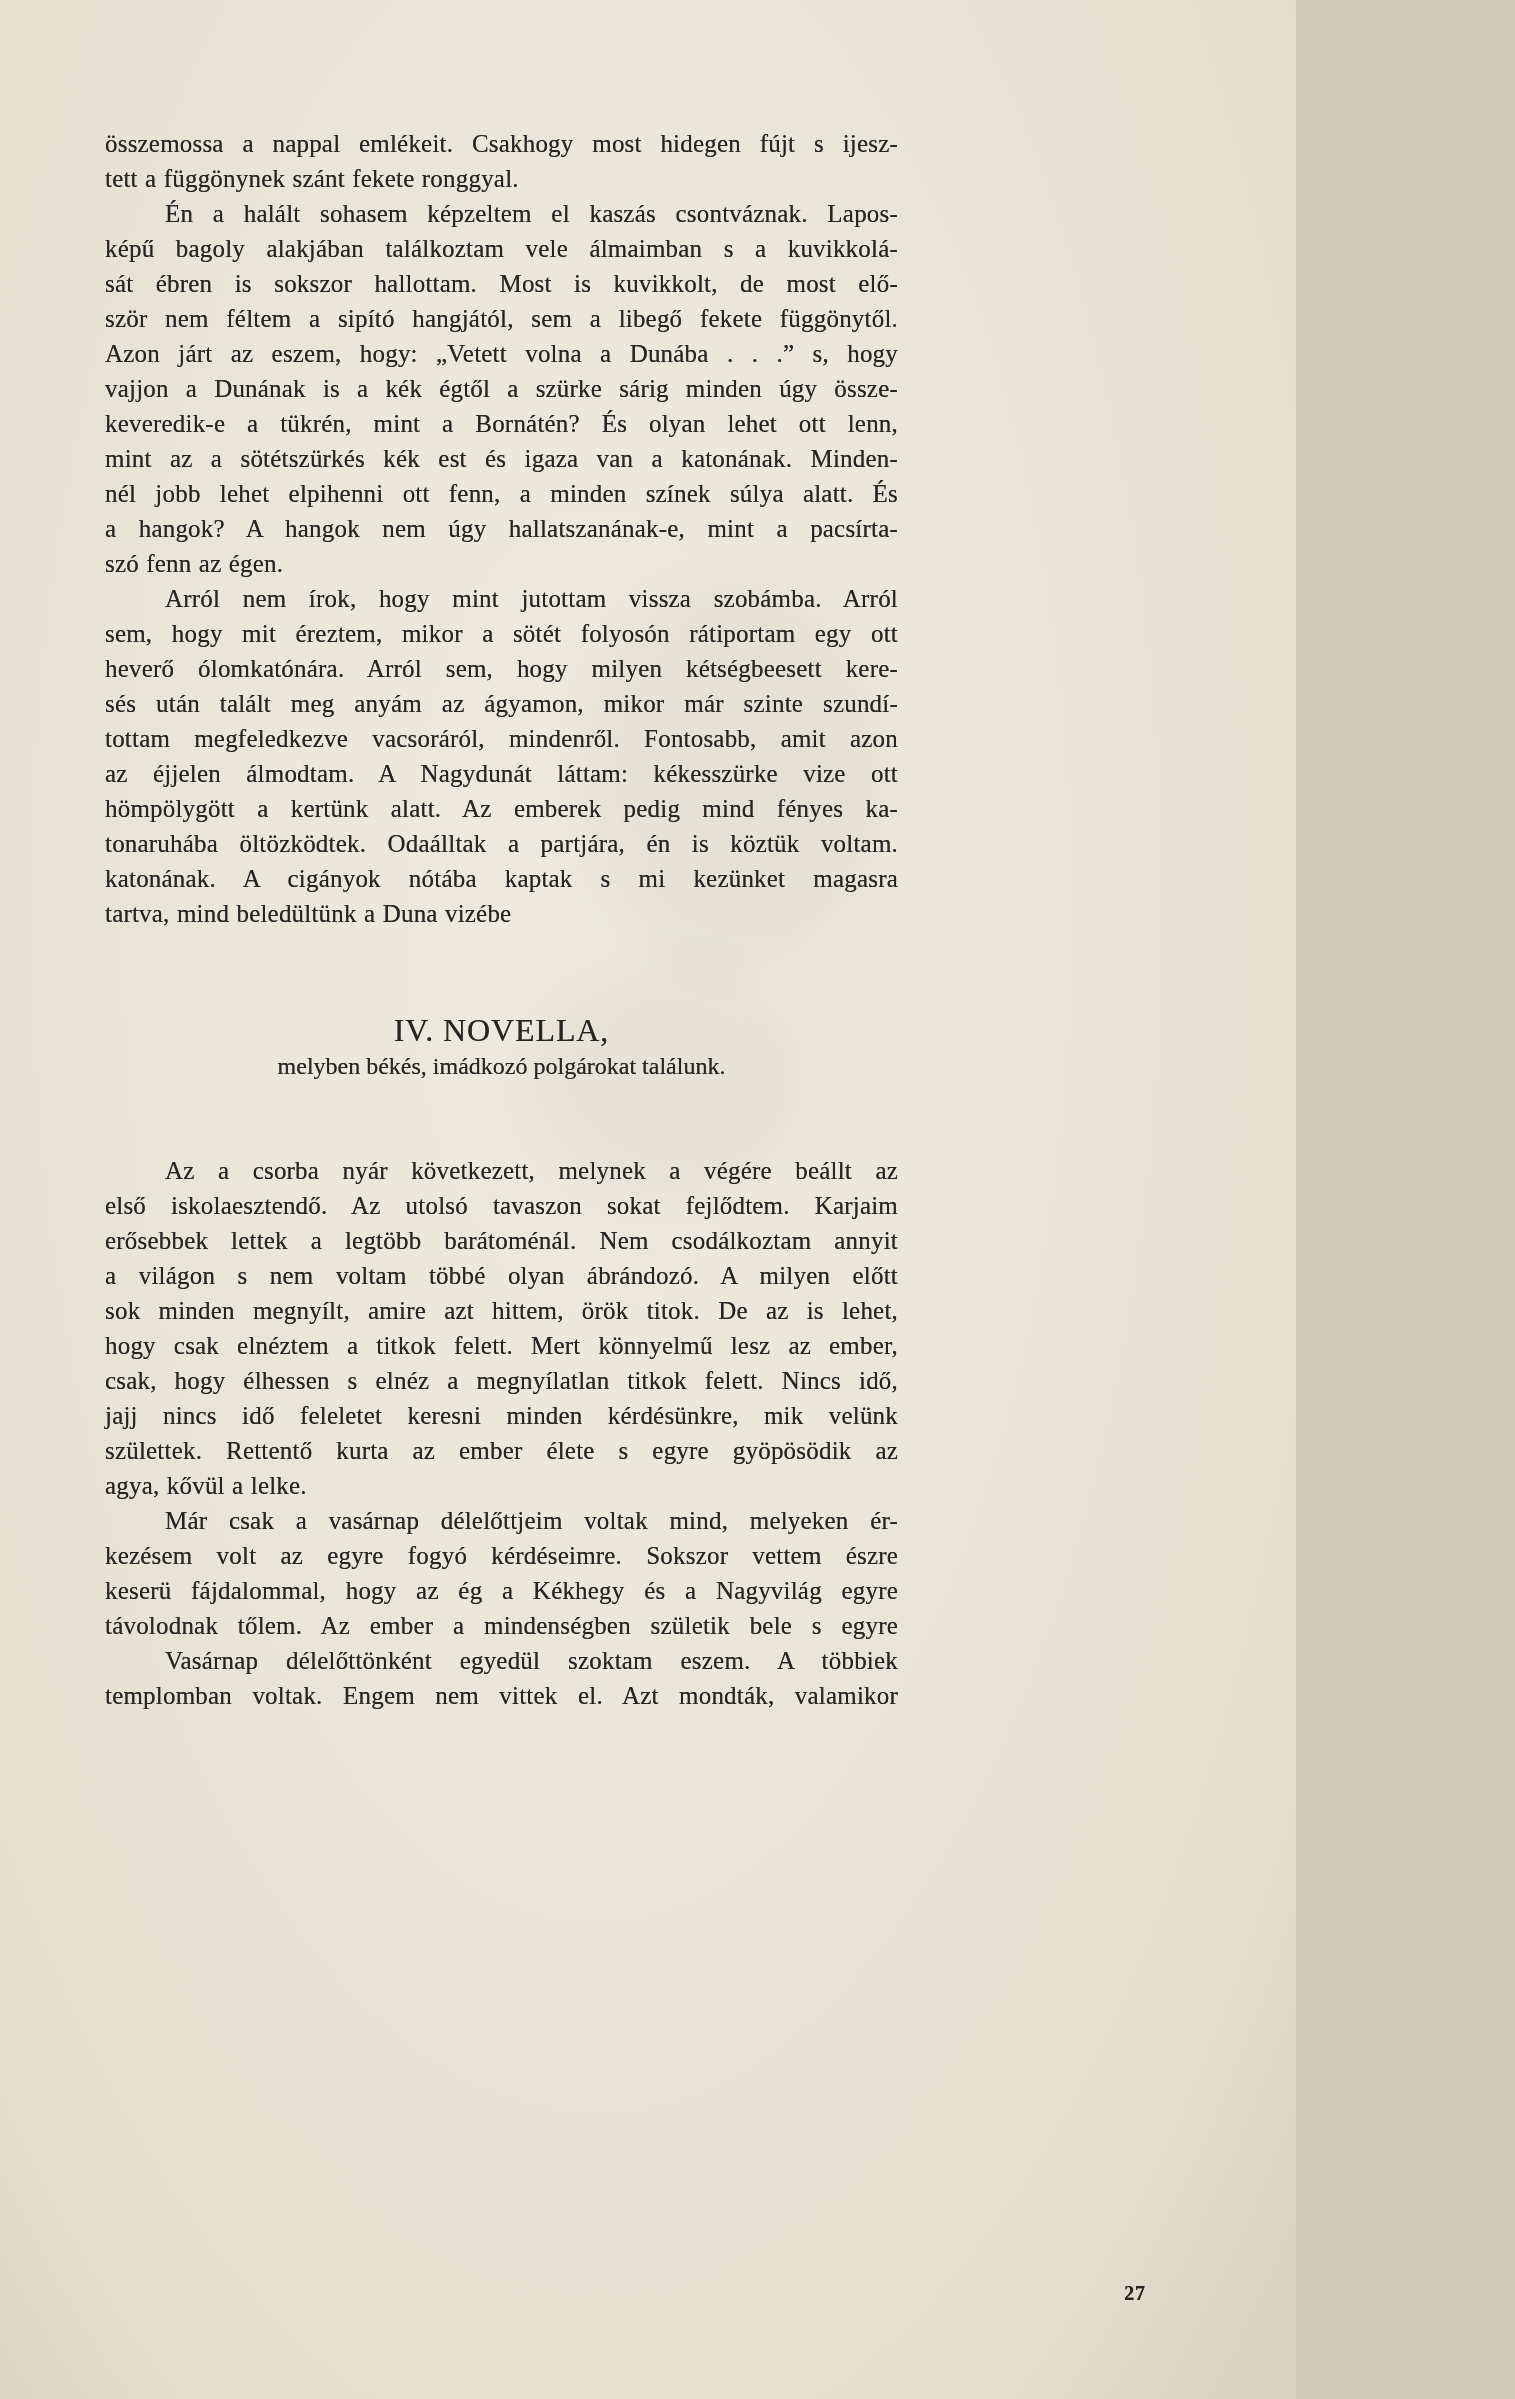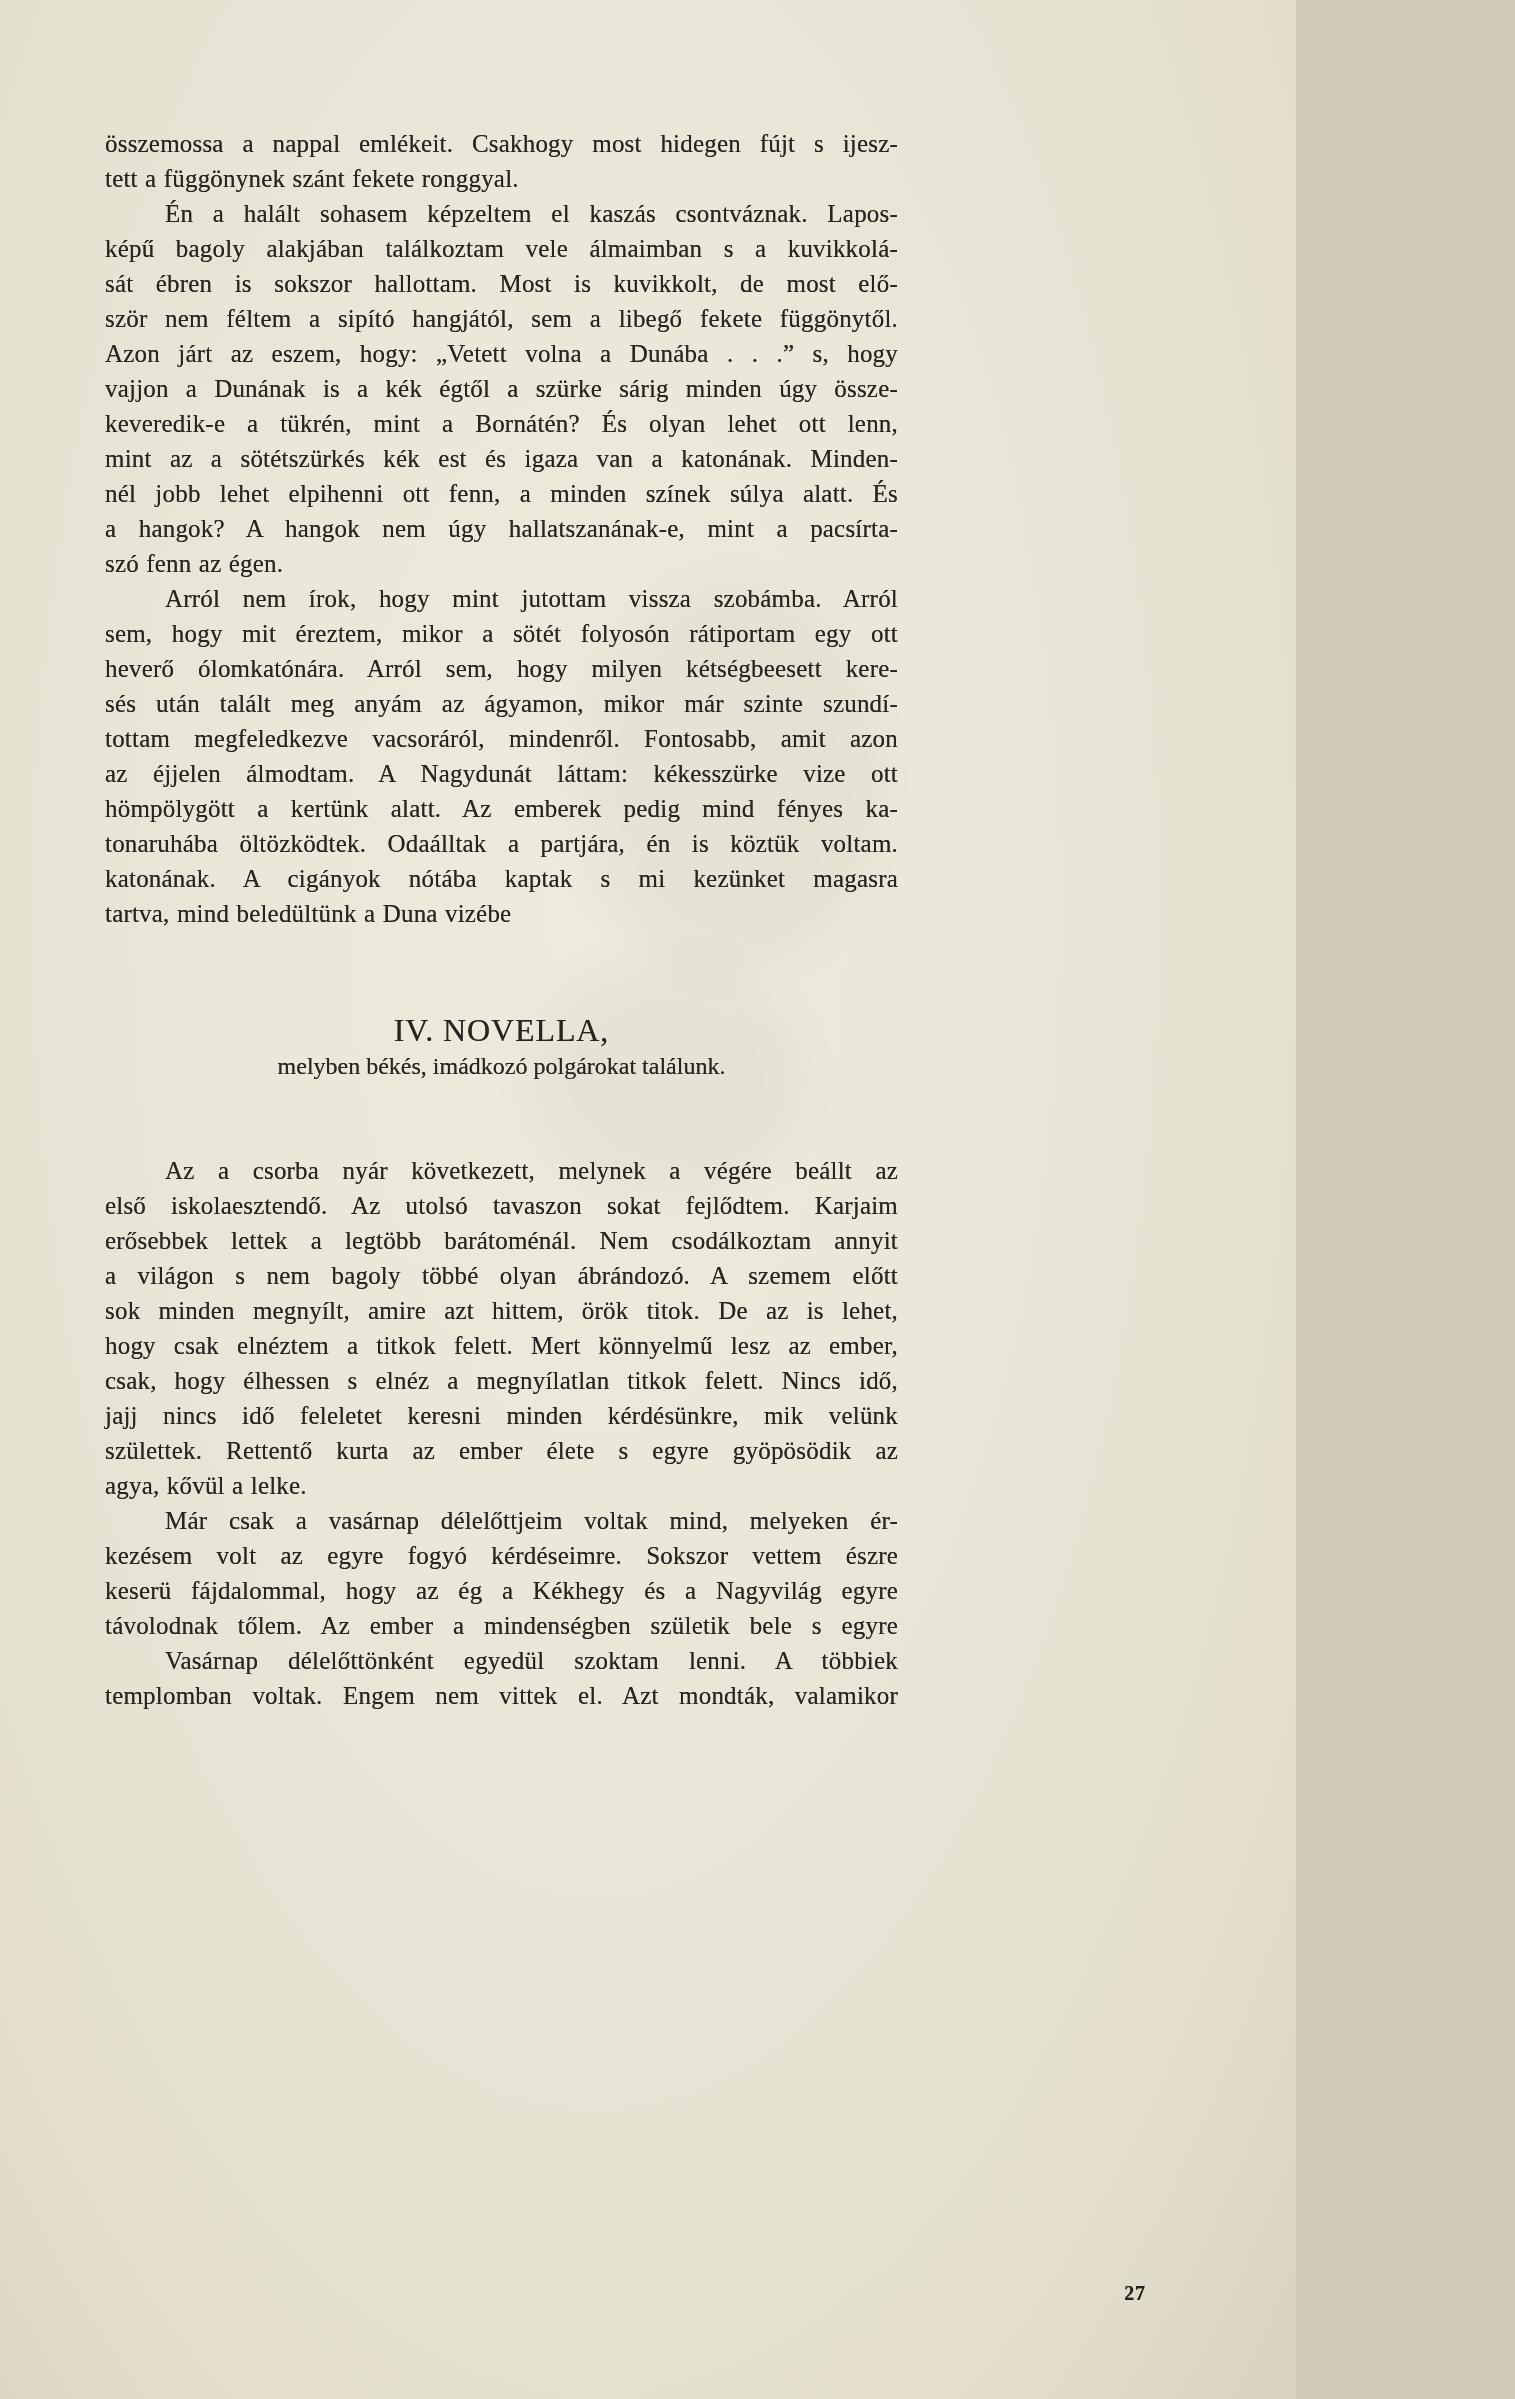--- a/index.html
+++ b/index.html
@@ -116,38 +116,38 @@
 
     <div class="heading-block">
       <div class="heading-title">IV. NOVELLA,</div>
       <div class="heading-subtitle">melyben békés, imádkozó polgárokat találunk.</div>
     </div>
 
     <div class="para">
       <div class="line indent">Az a csorba nyár következett, melynek a végére beállt az</div>
       <div class="line">első iskolaesztendő. Az utolsó tavaszon sokat fejlődtem. Karjaim</div>
       <div class="line">erősebbek lettek a legtöbb barátoménál. Nem csodálkoztam annyit</div>
-      <div class="line">a világon s nem bagoly többé olyan ábrándozó. A szemem előtt</div>
+      <div class="line">a világon s nem voltam többé olyan ábrándozó. A milyen előtt</div>
       <div class="line">sok minden megnyílt, amire azt hittem, örök titok. De az is lehet,</div>
       <div class="line">hogy csak elnéztem a titkok felett. Mert könnyelmű lesz az ember,</div>
       <div class="line">csak, hogy élhessen s elnéz a megnyílatlan titkok felett. Nincs idő,</div>
       <div class="line">jajj nincs idő feleletet keresni minden kérdésünkre, mik velünk</div>
       <div class="line">születtek. Rettentő kurta az ember élete s egyre gyöpösödik az</div>
       <div class="line endpara">agya, kővül a lelke.</div>
     </div>
 
     <div class="para">
       <div class="line indent">Már csak a vasárnap délelőttjeim voltak mind, melyeken ér-</div>
       <div class="line">kezésem volt az egyre fogyó kérdéseimre. Sokszor vettem észre</div>
       <div class="line">keserü fájdalommal, hogy az ég a Kékhegy és a Nagyvilág egyre</div>
       <div class="line">távolodnak tőlem. Az ember a mindenségben születik bele s egyre</div>
     </div>
 
     <div class="para">
-      <div class="line indent">Vasárnap délelőttönként egyedül szoktam lenni. A többiek</div>
+      <div class="line indent">Vasárnap délelőttönként egyedül szoktam eszem. A többiek</div>
       <div class="line">templomban voltak. Engem nem vittek el. Azt mondták, valamikor</div>
     </div>
 
   </div>
 
   <div class="page-number">27</div>
 
 </div>
 
 

